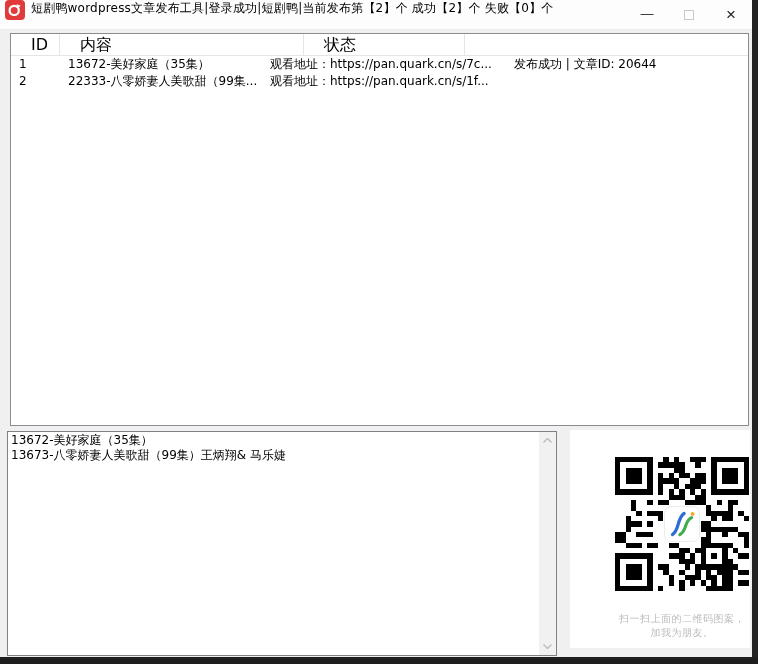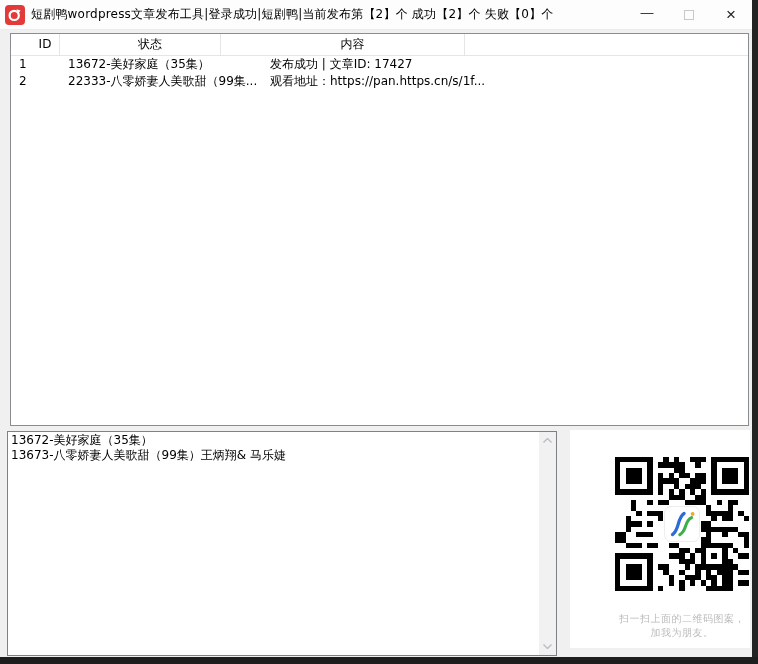--- a/index.html
+++ b/index.html
@@ -11,21 +11,21 @@
     overflow:hidden;
     color:#000;
   }
   
   .frame-right  { position:absolute; top:0; right:0; width:6px; height:664px; background:#232323; }
   .frame-bottom { position:absolute; left:0; bottom:0; width:758px; height:7px; background:#1e1e1e; }
 
   
   .titlebar {
     position:absolute; left:0; top:0; width:752px; height:30px;
-    background:#fdfdfd; display:flex; align-items:center;
+    background:#fdfdfd; display:flex; 
     border-bottom:1px solid #ececec;
   }
   .app-icon {
     width:20px; height:20px; margin:0 6px 0 5px;
     background:#e23a3a; border-radius:4px;
     display:flex; align-items:center; justify-content:center; flex:0 0 auto;
   }
   .title-text { font-size:12px; color:#000; white-space:nowrap; letter-spacing:0.2px; }
   .win-btns { margin-left:auto; display:flex; height:30px; }
   .win-btn {
@@ -36,22 +36,22 @@
   .min-glyph { font-size:13px; color:#222; position:relative; top:-2px; }
   .close-glyph { font-size:17px; color:#222; }
 
   
   .listview {
     position:absolute; left:10px; top:33px; width:739px; height:393px;
     background:#fff; border:1px solid #898c90;
   }
   .lv-header { display:flex; height:22px; border-bottom:1px solid #e5e5e5; }
   .hdr-cell {
-    font-size:12px; line-height:21px; padding-left:20px;
-    border-right:1px solid #e5e5e5; overflow:hidden; white-space:nowrap;text-align:center;
+    font-size:16px; line-height:21px; padding-left:20px;
+    border-right:1px solid #e5e5e5; overflow:hidden; white-space:nowrap;
   }
   .c-id { width:49px; } .c-title { width:202px; } .c-content { width:244px; } .c-status { width:161px; }
   .c-fill { flex:1; border-right:none; }
   .lv-row { display:flex; height:17px; }
   .cell {
     font-size:12px; line-height:17px; padding-left:8px;
     overflow:hidden; white-space:nowrap;
   }
 
   
@@ -109,33 +109,34 @@
     </button>
     <button class="win-btn">
       <span class="close-glyph">×</span>
     </button>
   </div>
 </div>
 
 <div class="listview">
   <div class="lv-header">
     <div class="hdr-cell c-id">ID</div>
+    <div class="hdr-cell c-content">内容</div>
     <div class="hdr-cell c-status">状态</div>
-    <div class="hdr-cell c-content">内容</div>
     <div class="hdr-cell c-fill"></div>
   </div>
   <div class="lv-row">
     <div class="cell c-id">1</div>
     <div class="cell c-title">13672-美好家庭（35集）</div>
-    <div class="cell c-status">发布成功 | 文章ID: 17427</div>
+    <div class="cell c-content">观看地址：https://pan.quark.cn/s/7c...</div>
+    <div class="cell c-status">发布成功 | 文章ID: 20644</div>
   </div>
   <div class="lv-row">
     <div class="cell c-id">2</div>
     <div class="cell c-title">22333-八零娇妻人美歌甜（99集...</div>
-    <div class="cell c-content">观看地址：https://pan.https.cn/s/1f...</div>
+    <div class="cell c-content">观看地址：https://pan.quark.cn/s/1f...</div>
   </div>
 </div>
 
 <div class="textarea-box">
   <div class="ta-text">13672-美好家庭（35集）
 13673-八零娇妻人美歌甜（99集）王炳翔&amp; 马乐婕</div>
   <div class="ta-scrollbar">
     <div class="sb-btn">
       <svg width="9" height="5" viewBox="0 0 9 5">
         <polyline points="0.5,4.5 4.5,0.5 8.5,4.5" fill="none" stroke="#b9bdc2" stroke-width="1.4"></polyline>

